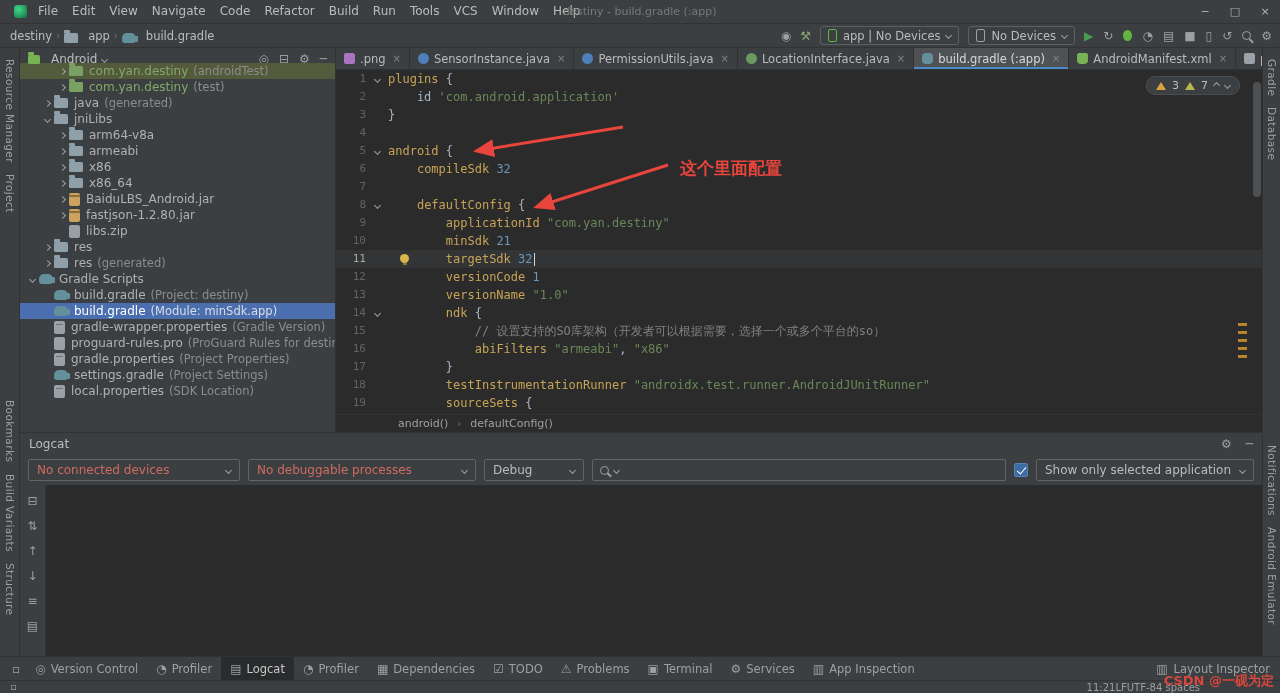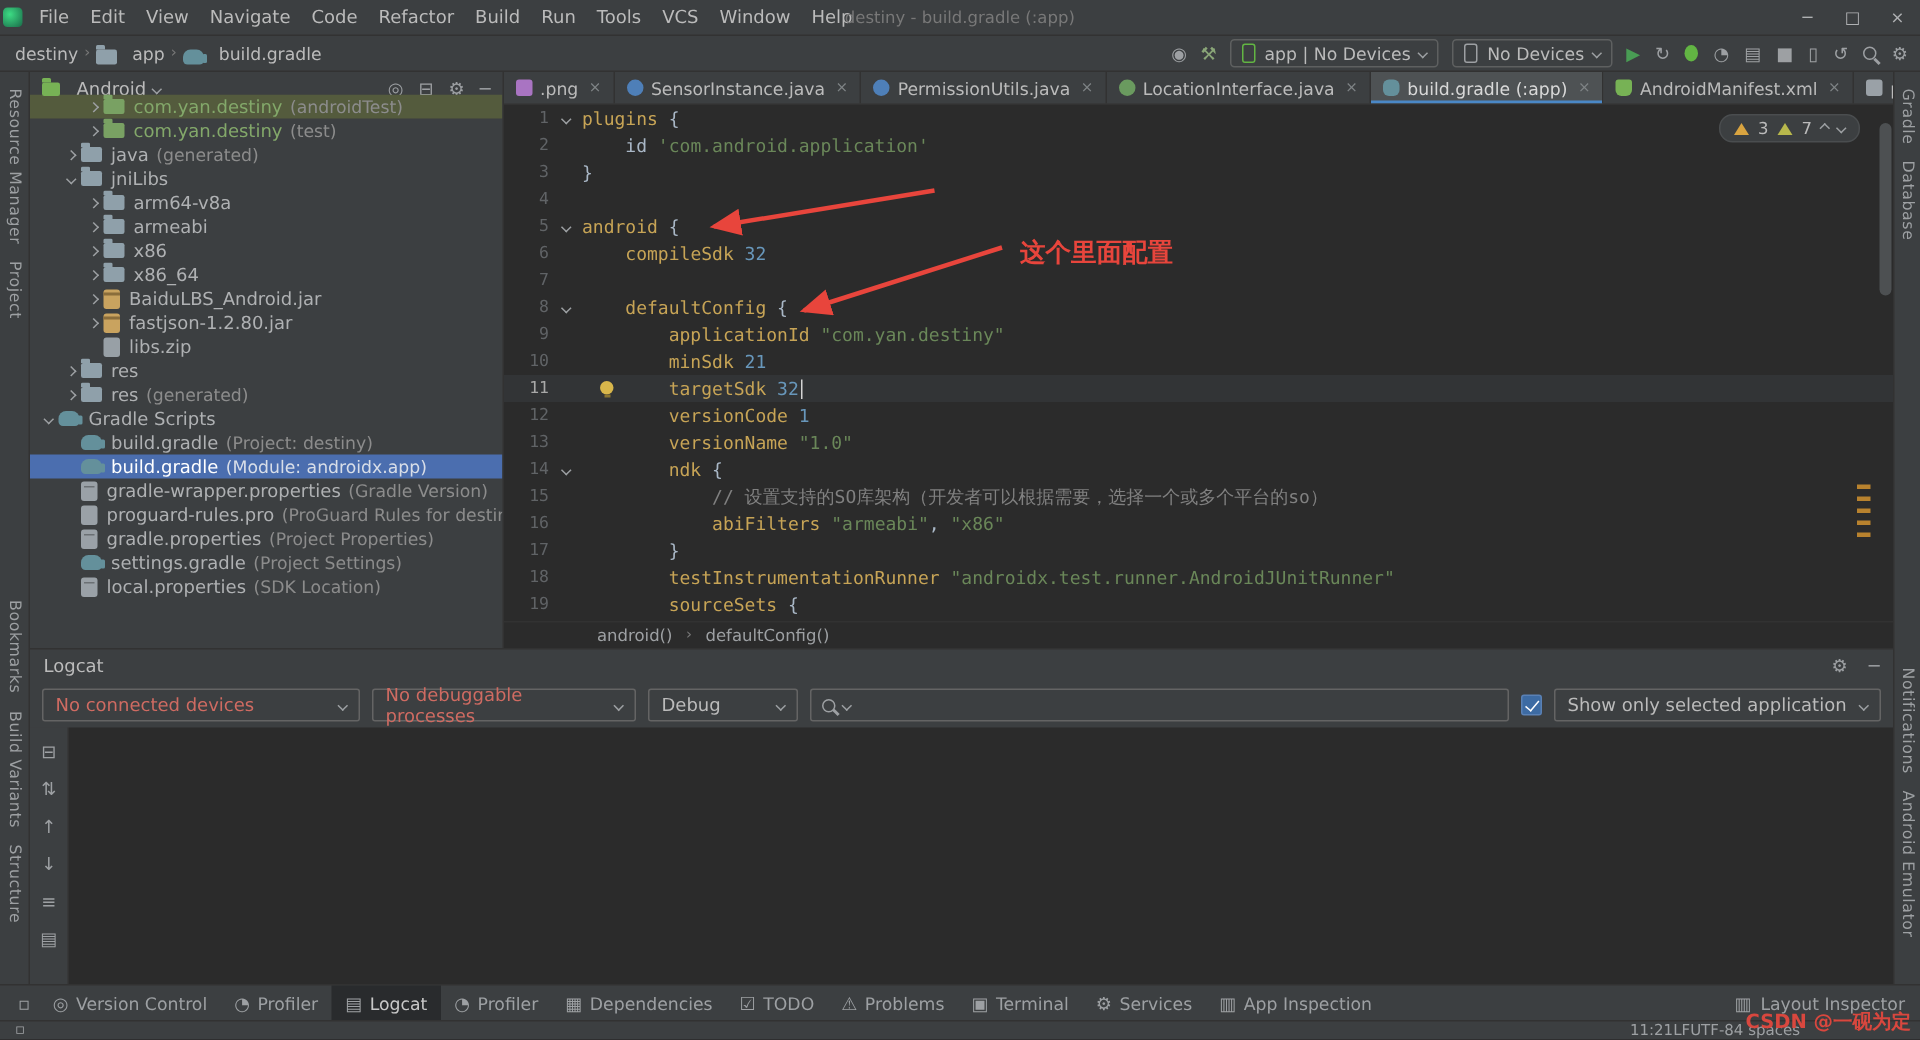--- a/index.html
+++ b/index.html
@@ -1,20 +1,20 @@
 <!DOCTYPE html>
 <html><head>
 <meta charset="utf-8">
 <style>
   *{box-sizing:border-box;margin:0;padding:0}
   html,body{width:1280px;height:693px;overflow:hidden}
   body{background:#2b2b2b;font-family:"DejaVu Sans","Liberation Sans",sans-serif;font-size:12px;color:#bbbbbb;position:relative}
 
   
-  .titlebar{height:24px;background:#3c3f41;border-bottom:1px solid #323232;display:flex;align-items:center;position:relative;padding-left:2px}
+  .titlebar{height:24px;background:#3c3f41;border-bottom:1px solid #323232;display:flex;align-items:center;position:relative;padding-left:14px}
   .app-logo{width:13px;height:13px;border-radius:3px;background:radial-gradient(circle at 35% 35%,#3ddc84,#1a6a49);margin-right:4px;flex:none}
   .menubar{display:flex;align-items:center;height:100%}
   .menu-item{padding:0 7px;line-height:23px;font-size:12px;color:#bbbbbb;cursor:default}
   .window-title{position:absolute;left:44%;color:#787878;font-size:11px;white-space:nowrap}
   .win-controls{margin-left:auto;display:flex;height:100%}
   .win-controls span{width:30px;text-align:center;line-height:23px;color:#afb1b3;font-size:11px}
 
   
   .toolbar{height:24px;background:#3c3f41;border-bottom:1px solid #323232;display:flex;align-items:center;padding:0 8px;gap:2px}
   .crumb{display:flex;align-items:flex-end;gap:4px;font-size:11.5px;color:#bbbbbb;padding:0 2px}
@@ -108,21 +108,21 @@
   .ebreadcrumb{height:18px;display:flex;align-items:center;gap:7px;padding-left:62px;font-size:11px;color:#9da0a3;background:#2b2b2b;border-top:1px solid #323232;flex:none}
 
   
   .logcat{height:224px;display:flex;flex-direction:column;background:#3c3f41;border-top:1px solid #323232;flex:none}
   .logcat-header{height:22px;display:flex;align-items:center;padding:0 9px;font-size:12px;color:#bbbbbb;flex:none}
   .logcat-header .hicons{gap:14px}
   .logcat-filters{height:30px;display:flex;align-items:center;gap:8px;padding:0 8px;flex:none}
   .lc-dd{height:22px;border:1px solid #646464;border-radius:2px;display:flex;align-items:center;justify-content:space-between;padding:0 8px;gap:6px;font-size:12px;color:#bbbbbb}
   .lc-dd.warn{color:#cf6b62}
   .lc-dd.device{width:212px}
-  .lc-dd.process{width:176px}
+  .lc-dd.process{width:228px}
   .lc-dd.level{width:100px}
   .lc-dd.showonly{width:218px}
   .search-field{flex:1;height:22px;border:1px solid #646464;border-radius:2px;display:flex;align-items:center;padding:0 7px;gap:5px}
   .cb{width:14px;height:14px;background:#3d6ba3;border:1px solid #5a81b5;border-radius:2px;position:relative;flex:none}
   .cb::after{content:'';position:absolute;left:4px;top:1px;width:4px;height:8px;border-right:1.6px solid #fff;border-bottom:1.6px solid #fff;transform:rotate(40deg)}
   .logcat-body{flex:1;display:flex;min-height:0}
   .logcat-side{width:26px;background:#3c3f41;border-right:1px solid #323232;display:flex;flex-direction:column;align-items:center;padding-top:10px;gap:13px;flex:none}
   .logcat-content{flex:1;background:#2b2b2b}
 
   
@@ -341,21 +341,21 @@
             <div class="trow" style="padding-left: 20px;">
               <span class="chev-box"></span>
               <span class="ticon t-gradle"></span>
               <span class="lbl">build.gradle</span>
               <span class="suffix">(Project: destiny)</span>
             </div>
             <div class="trow sel-blue" style="padding-left: 20px;">
               <span class="chev-box"></span>
               <span class="ticon t-gradle"></span>
               <span class="lbl">build.gradle</span>
-              <span class="suffix">(Module: androidx.app)</span>
+              <span class="suffix">(Module: minSdk.app)</span>
             </div>
             <div class="trow" style="padding-left: 20px;">
               <span class="chev-box"></span>
               <span class="ticon t-props"></span>
               <span class="lbl">gradle-wrapper.properties</span>
               <span class="suffix">(Gradle Version)</span>
             </div>
             <div class="trow" style="padding-left: 20px;">
               <span class="chev-box"></span>
               <span class="ticon t-file"></span>

